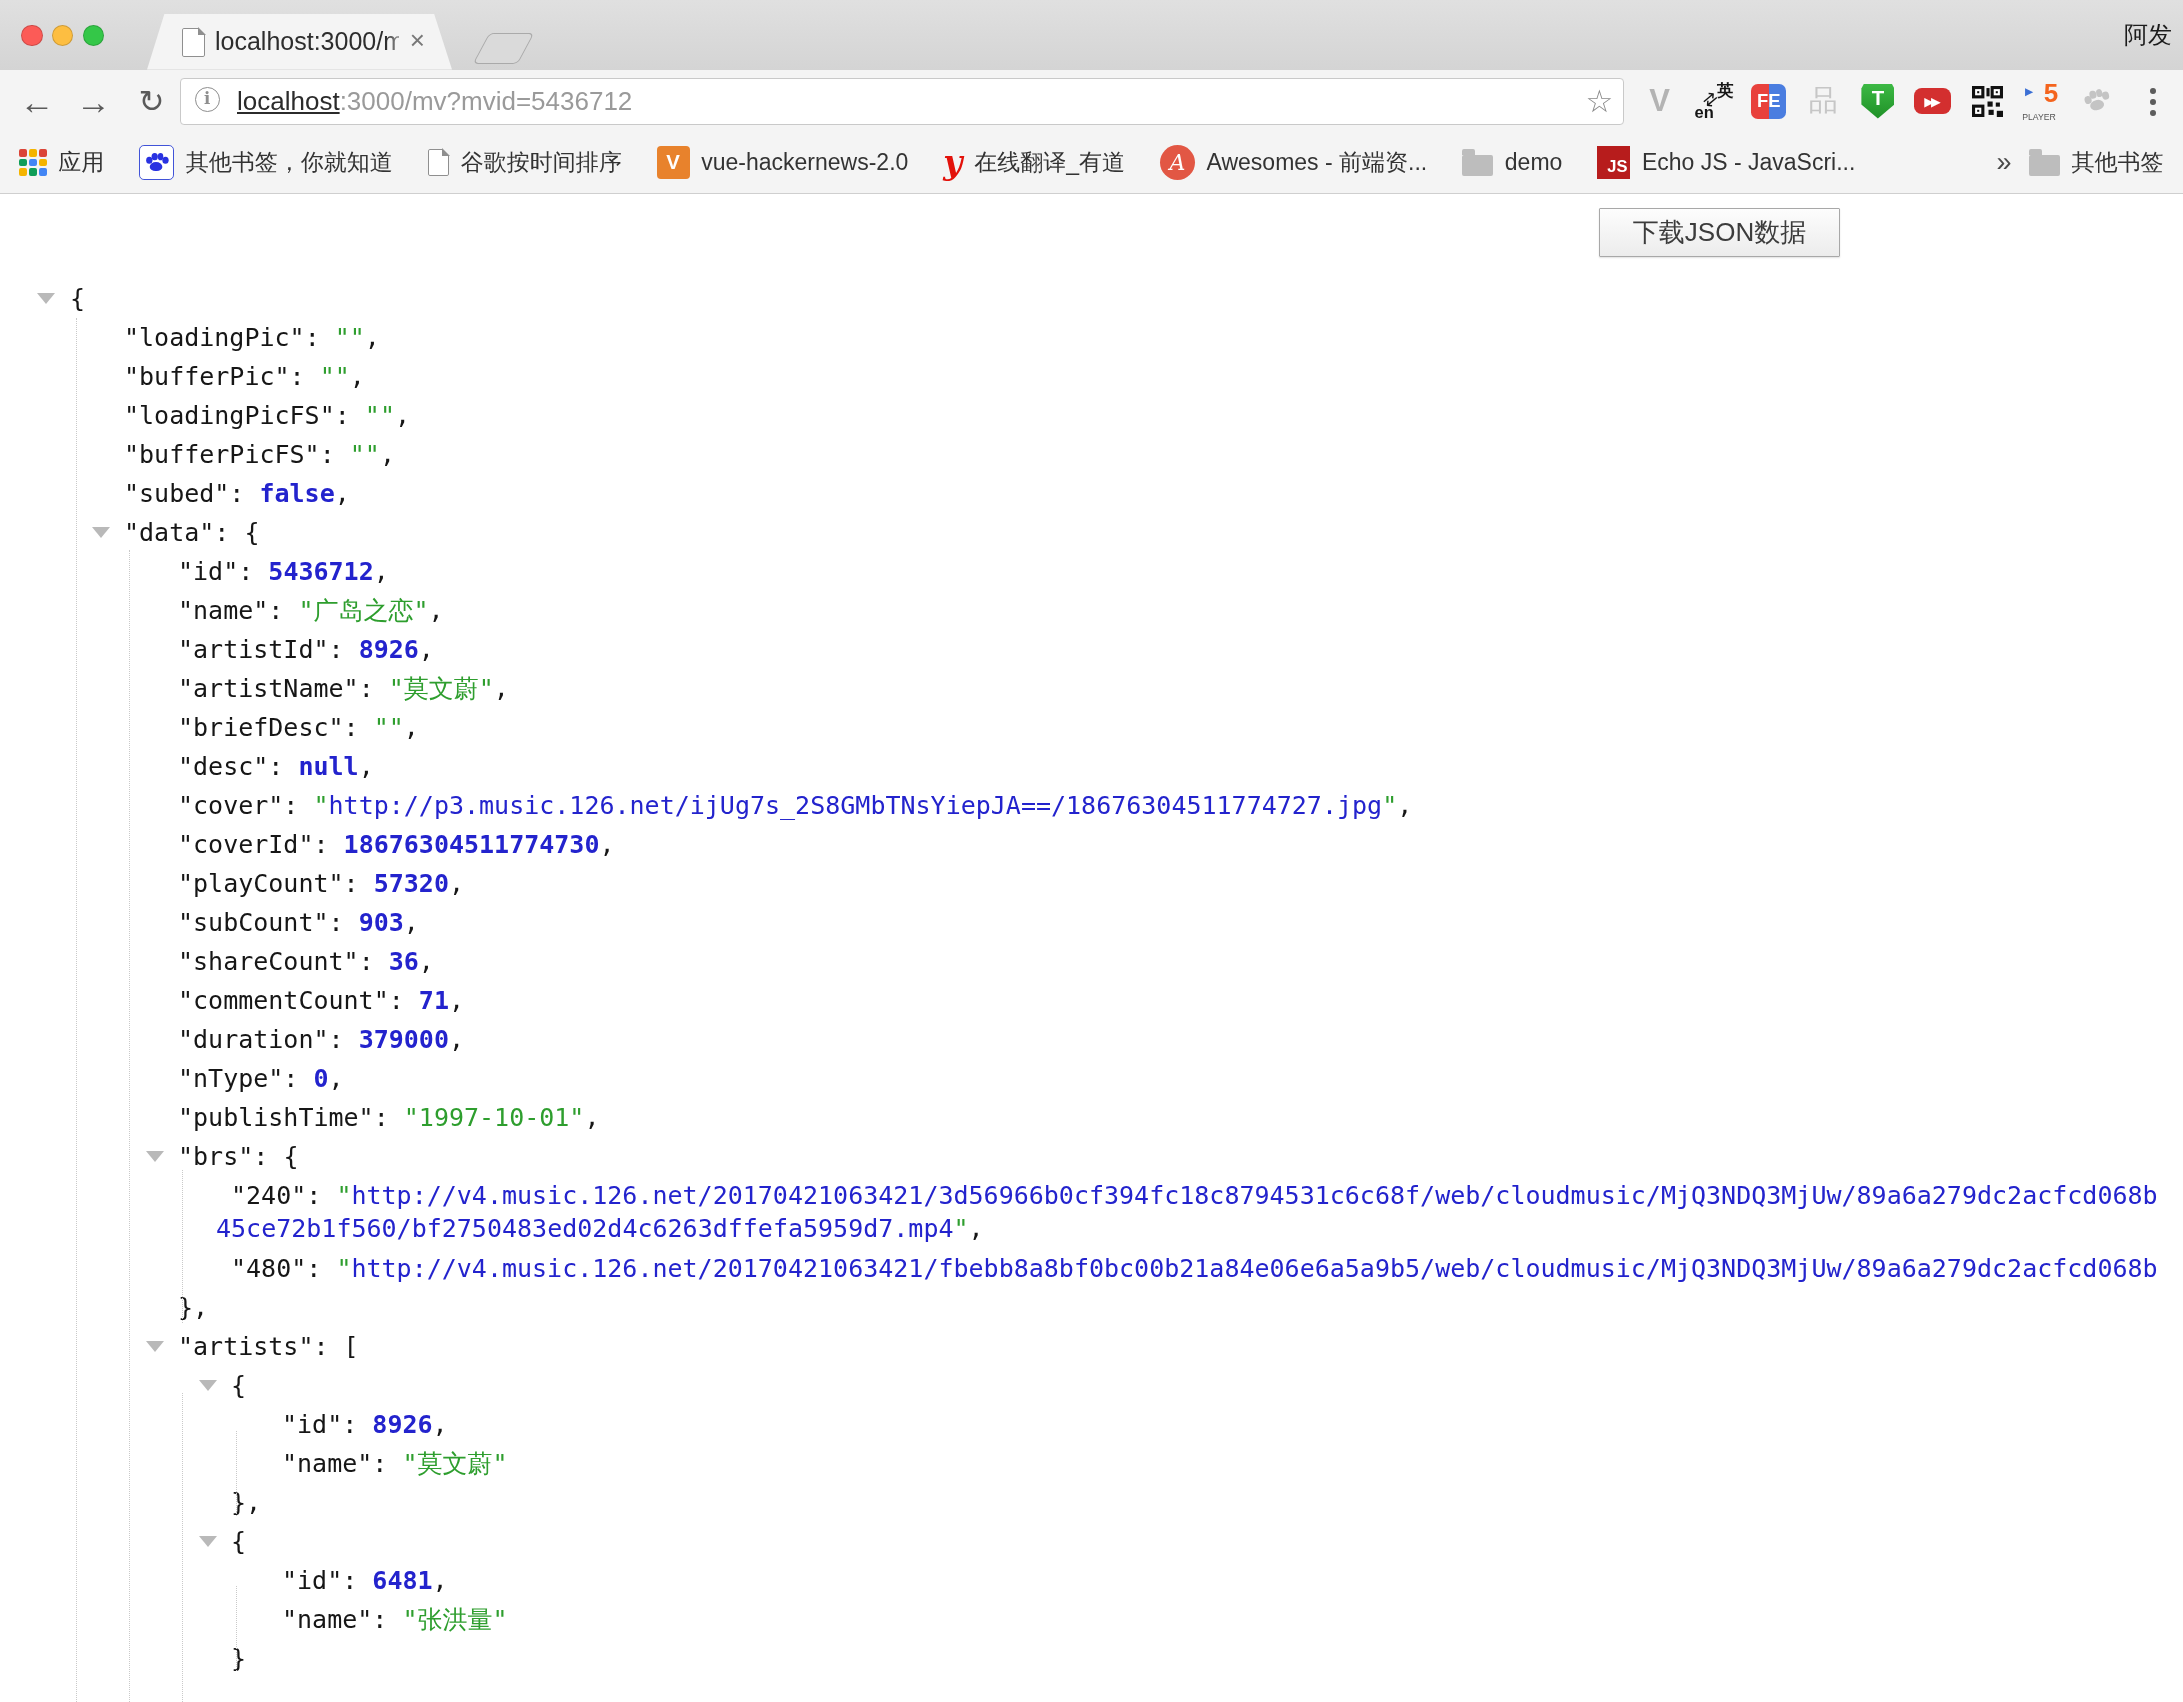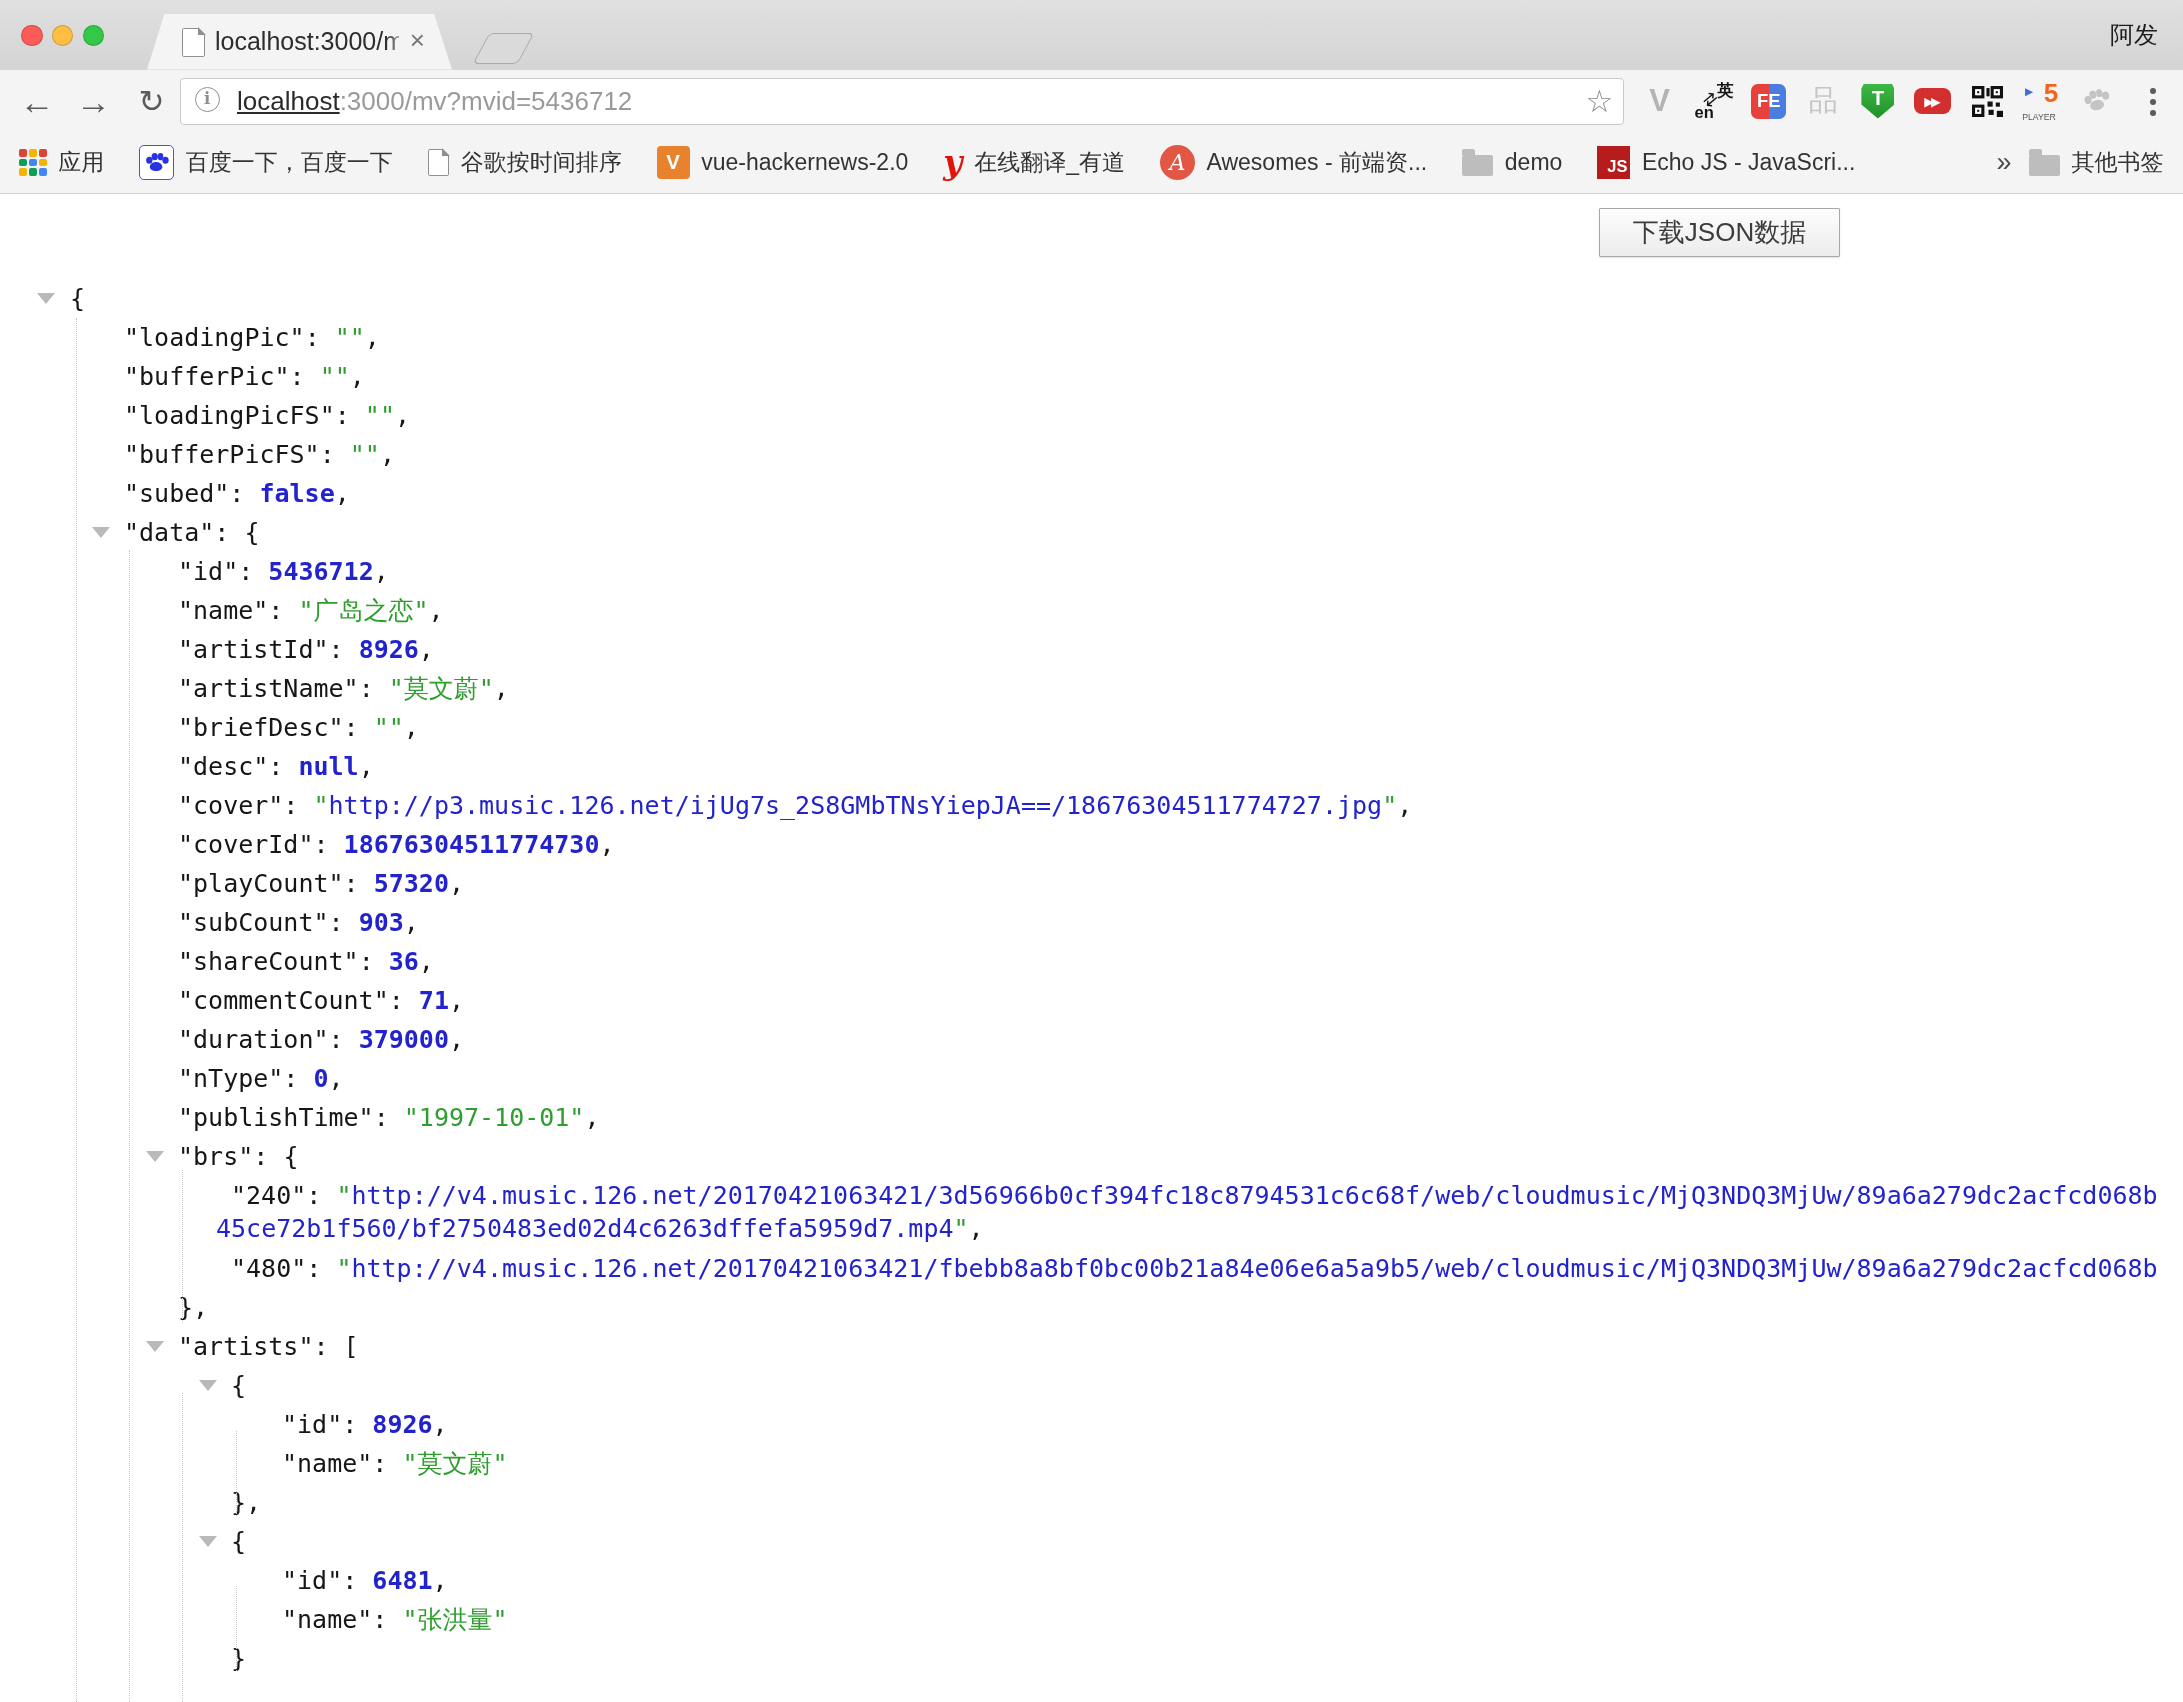--- a/index.html
+++ b/index.html
@@ -19,21 +19,21 @@
     background:#f4f4f4; clip-path:polygon(0 100%, 17.5px 0, 287px 0, 100% 100%); }
   #tab-fav { position:absolute; left:35px; top:14.6px; }
   #tab-title { position:absolute; left:68px; top:13.6px; font-size:25px; color:#2d2d2d;
     white-space:nowrap; width:184px; overflow:hidden; }
   #tab-fade { position:absolute; left:239px; top:5.8px; width:33px; height:45px;
     background:linear-gradient(90deg, rgba(244,244,244,0), #f4f4f4 70%); }
   #tab-close { position:absolute; right:27px; top:12.6px; font-size:26px; color:#787878;
     line-height:29px; cursor:default; }
   #newtab { position:absolute; left:481px; top:33px; width:45px; height:31px;
     background:#dadada; border:1.9px solid #aaa; border-radius:4.9px; transform:skewX(-28deg); }
-  #profile { position:absolute; right:25px; top:19.4px; font-size:24px; color:#1c1c1c;font-family:Liberation Serif, serif; }
+  #profile { position:absolute; right:11px; top:19.4px; font-size:24px; color:#1c1c1c;font-family:Liberation Serif, serif; }
 
   
   #toolbar { position:absolute; left:0; top:70px; width:100%; height:62px; background:#f4f4f4; }
   .navbtn { position:absolute; top:7.8px; width:47px; height:47px; font-size:35px; color:#5a5a5a;
     text-align:center; line-height:47px; }
   #nav-back { left:13.6px; } #nav-fwd { left:70px; } #nav-reload { left:128px; font-size:31px; }
   #addressbar { position:absolute; left:180px; top:7.8px; width:1444px; height:47px;
     background:#fff; border:1.9px solid #c9c9c9; border-radius:3.9px; }
   .info-ic { position:absolute; left:13.6px; top:8.7px; width:25px; height:25px;
     border:1.9px solid #8e8e8e; border-radius:50%; color:#8e8e8e; font-size:16.5px;
@@ -258,21 +258,21 @@
       <div class="bm-item">
         <span class="baidu-box">
           <span class="paw paw-b">
             <i class="t t1"></i>
             <i class="t t2"></i>
             <i class="t t3"></i>
             <i class="t t4"></i>
             <i class="pad"></i>
           </span>
         </span>
-        <span class="lbl">百度一下，百度一下</span>
+        <span class="lbl">其他书签，你就知道</span>
       </div>
       <div class="bm-item">
         <span class="pg"></span>
         <span class="lbl">谷歌按时间排序</span>
       </div>
       <div class="bm-item">
         <span class="vticon">V</span>
         <span class="lbl">vue-hackernews-2.0</span>
       </div>
       <div class="bm-item">

